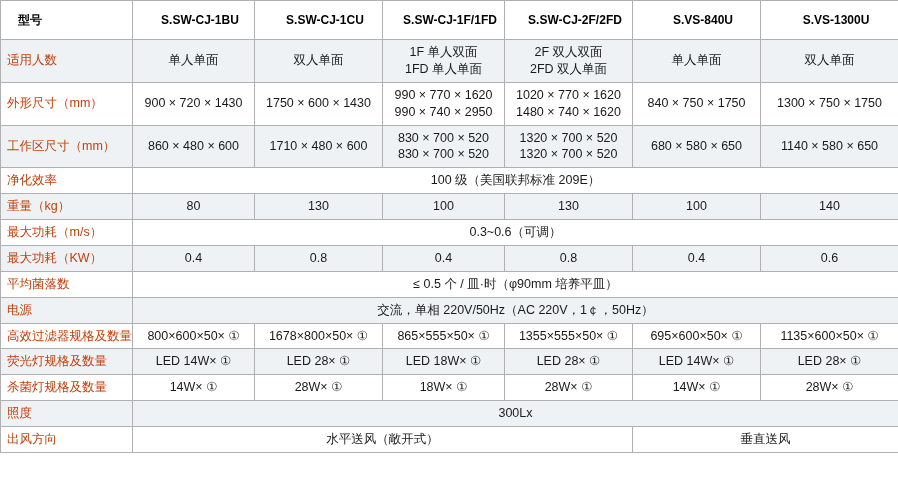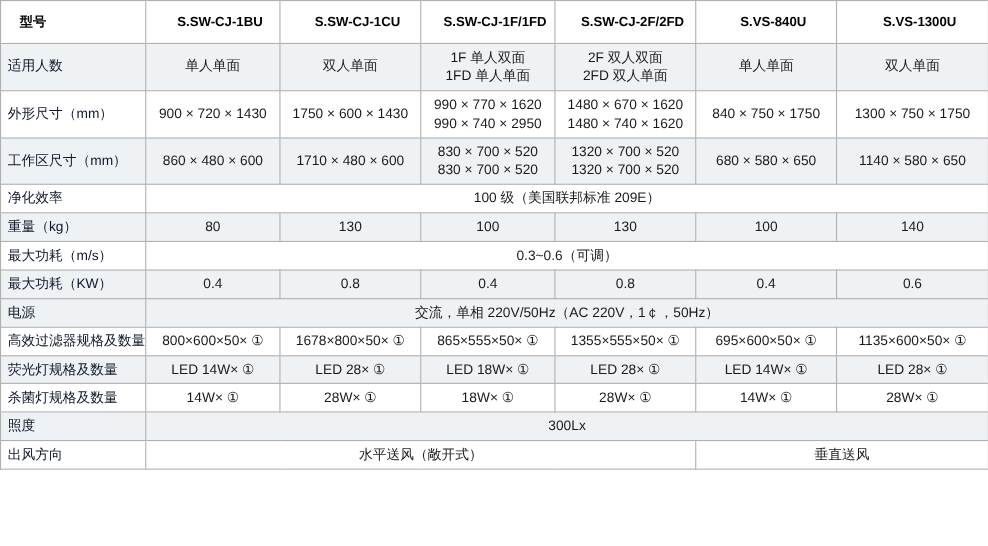--- a/index.html
+++ b/index.html
@@ -33,21 +33,21 @@
     font-weight: bold;
     font-size: 12px;
     color: #000000;
     height: 30px;
     padding-left: 17px;
   }
   #spec-table td.rowlabel {
     text-align: left;
     padding-left: 6px;
     width: 132px;
-    color: #0f172a;
+    color: #c2410c;
   }
   #spec-table tr.header-row td.rowlabel {
     font-weight: bold;
   }
   .cell-lines span {
     display: block;
     white-space: nowrap;
   }
   .shade {
     background: #eef2f5;
@@ -163,21 +163,21 @@
           </div>
         </td>
         <td class="white">
           <div class="cell-lines">
             <span>990 × 770 × 1620</span>
             <span>990 × 740 × 2950</span>
           </div>
         </td>
         <td class="white">
           <div class="cell-lines">
-            <span>1480 × 670 × 1620</span>
+            <span>1020 × 770 × 1620</span>
             <span>1480 × 740 × 1620</span>
           </div>
         </td>
         <td class="white">
           <div class="cell-lines">
             <span>840 × 750 × 1750</span>
           </div>
         </td>
         <td class="white">
           <div class="cell-lines">
@@ -312,20 +312,32 @@
           </div>
         </td>
         <td class="shade">
           <div class="cell-lines">
             <span>0.4</span>
           </div>
         </td>
         <td class="shade">
           <div class="cell-lines">
             <span>0.6</span>
+          </div>
+        </td>
+      </tr>
+      <tr>
+        <td class="rowlabel white">
+          <div class="cell-lines">
+            <span>平均菌落数</span>
+          </div>
+        </td>
+        <td class="white" colspan="6">
+          <div class="cell-lines">
+            <span>≤ 0.5 个 / 皿·时（φ90mm 培养平皿）</span>
           </div>
         </td>
       </tr>
       <tr>
         <td class="rowlabel shade">
           <div class="cell-lines">
             <span>电源</span>
           </div>
         </td>
         <td class="shade" colspan="6">

